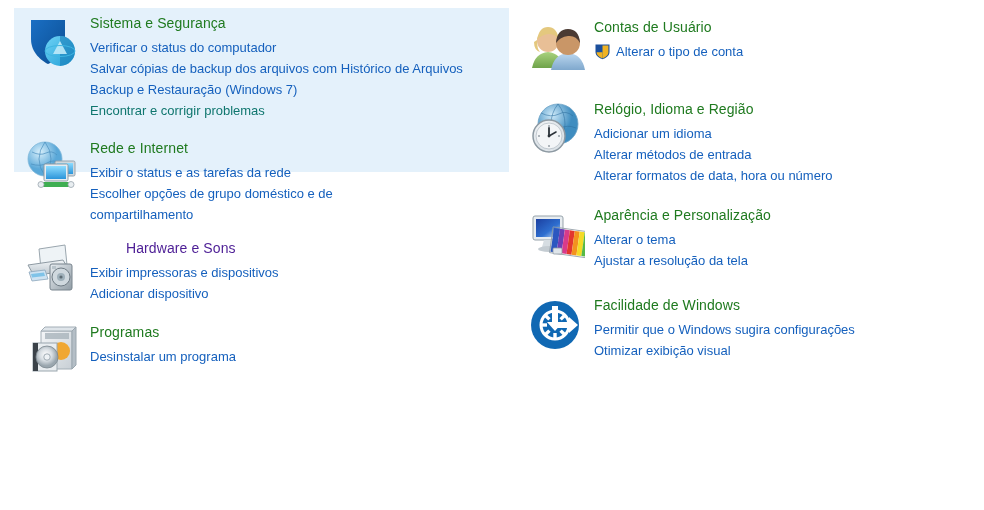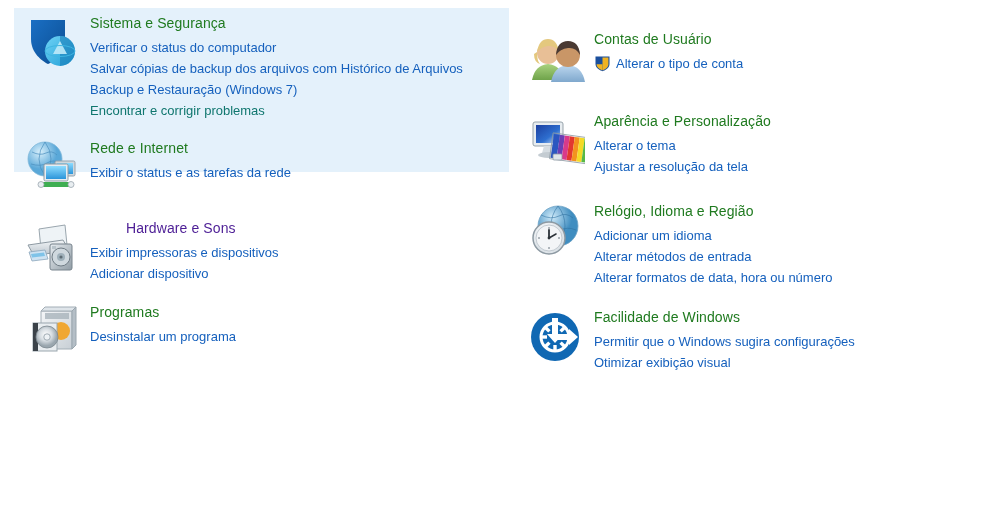--- a/index.html
+++ b/index.html
@@ -41,21 +41,21 @@
     box-sizing: border-box;
   }
   .col-left {
     width: 510px;
     padding-left: 14px;
     padding-top: 8px;
   }
   .col-right {
     width: 474px;
     padding-left: 8px;
-    padding-top: 24px;
+    padding-top: 12px;
   }
   .category {
     position: relative;
     display: flex;
     align-items: flex-start;
     margin-bottom: 4px;
   }
   .cat-icon {
     width: 76px;
     min-width: 76px;
@@ -169,20 +169,21 @@
               <rect x="23" y="27" width="20" height="13" fill="url(#scr1)"></rect>
               <rect x="19" y="43" width="28" height="5" rx="1" fill="#3fae52"></rect>
               <circle cx="18" cy="45.5" r="3" fill="#e9eef1" stroke="#9aa6ae" stroke-width="0.8"></circle>
               <circle cx="48" cy="45.5" r="3" fill="#e9eef1" stroke="#9aa6ae" stroke-width="0.8"></circle>
             </svg>
           </div>
         </div>
         <div class="cat-body">
           <div class="cat-title" style="color: rgb(31, 122, 31);">Rede e Internet</div>
           <div class="cat-link" style="color: rgb(21, 96, 189);">Exibir o status e as tarefas da rede</div>
+          <div class="cat-link" style="max-width: 330px; color: rgb(21, 96, 189);">Escolher opções de grupo doméstico e de compartilhamento</div>
         </div>
       </div>
 
       <div class="category sec-hardware">
         <div class="cat-icon">
           <div class="icon-wrap">
             <svg width="58" height="58" viewBox="0 0 58 58">
               <defs>
                 <linearGradient id="prt" x1="0" y1="0" x2="0" y2="1">
                   <stop offset="0%" stop-color="#f2f5f7"></stop>
@@ -280,58 +281,20 @@
           <div class="cat-link with-shield" style="color: rgb(21, 96, 189);">
             <span class="uac-shield">
               <svg width="17" height="17" viewBox="0 0 17 17">
                 <path d="M1.5 1.5 h14 v7.5 c0 4.5 -5 6.5 -7 7.2 c-2 -0.7 -7 -2.7 -7 -7.2 z" fill="#1b4f9c"></path>
                 <path d="M8.5 2.6 h5.9 v6.6 c0 3.4 -3.7 5.2 -5.9 6 z" fill="#f0b323"></path>
                 <path d="M2.6 9.2 c0 3.4 3.7 5.2 5.9 6 v-6 z" fill="#f0b323"></path>
               </svg>
             </span>
             <span>Alterar o tipo de conta</span>
           </div>
-        </div>
-      </div>
-
-      <div class="category sec-appearance">
-        <div class="cat-icon">
-          <div class="icon-wrap">
-            <svg width="58" height="58" viewBox="0 0 58 58">
-              <defs>
-                <linearGradient id="mscr" x1="0" y1="0" x2="1" y2="1">
-                  <stop offset="0%" stop-color="#1b3fa0"></stop>
-                  <stop offset="60%" stop-color="#2e6fd0"></stop>
-                  <stop offset="100%" stop-color="#cfe3f7"></stop>
-                </linearGradient>
-              </defs>
-              <rect x="6" y="10" width="30" height="24" rx="2" fill="#e7ecf0" stroke="#97a3ab" stroke-width="1"></rect>
-              <rect x="9" y="13" width="24" height="18" fill="url(#mscr)"></rect>
-              <path d="M17 34 h10 l2 7 h-14 z" fill="#d6dde2"></path>
-              <ellipse cx="22" cy="43" rx="11" ry="3" fill="#c4ccd2"></ellipse>
-
-              <g transform="translate(27,22) rotate(8)">
-                <rect x="0" y="0" width="6" height="24" fill="#2b57c0"></rect>
-                <rect x="6" y="0" width="5" height="24" fill="#6c3fb5"></rect>
-                <rect x="11" y="0" width="5" height="24" fill="#d93a8a"></rect>
-                <rect x="16" y="0" width="5" height="24" fill="#e2372f"></rect>
-                <rect x="21" y="0" width="5" height="24" fill="#f3921e"></rect>
-                <rect x="26" y="0" width="5" height="24" fill="#f4da26"></rect>
-                <rect x="31" y="0" width="5" height="24" fill="#57b947"></rect>
-                <rect x="36" y="0" width="4" height="24" fill="#2aa5d8"></rect>
-                <rect x="-1" y="-1" width="42" height="26" fill="none" stroke="#8e9aa3" stroke-width="0.8"></rect>
-              </g>
-              <rect x="26" y="42" width="9" height="6" rx="1" fill="#dfe5ea" stroke="#8e9aa3" stroke-width="0.8"></rect>
-            </svg>
-          </div>
-        </div>
-        <div class="cat-body">
-          <div class="cat-title" style="color: rgb(31, 122, 31);">Aparência e Personalização</div>
-          <div class="cat-link" style="color: rgb(21, 96, 189);">Alterar o tema</div>
-          <div class="cat-link" style="color: rgb(21, 96, 189);">Ajustar a resolução da tela</div>
         </div>
       </div>
 
       <div class="category sec-clock">
         <div class="cat-icon">
           <div class="icon-wrap">
             <svg width="58" height="58" viewBox="0 0 58 58">
               <defs>
                 <radialGradient id="gg2" cx="35%" cy="28%">
                   <stop offset="0%" stop-color="#cfeaf9"></stop>
@@ -356,20 +319,58 @@
               <line x1="22" y1="36" x2="29" y2="32" stroke="#2b3238" stroke-width="1.6" stroke-linecap="round"></line>
               <circle cx="22" cy="36" r="1.4" fill="#2b3238"></circle>
             </svg>
           </div>
         </div>
         <div class="cat-body">
           <div class="cat-title" style="color: rgb(31, 122, 31);">Relógio, Idioma e Região</div>
           <div class="cat-link" style="color: rgb(21, 96, 189);">Adicionar um idioma</div>
           <div class="cat-link" style="color: rgb(21, 96, 189);">Alterar métodos de entrada</div>
           <div class="cat-link" style="color: rgb(21, 96, 189);">Alterar formatos de data, hora ou número</div>
+        </div>
+      </div>
+
+      <div class="category sec-appearance">
+        <div class="cat-icon">
+          <div class="icon-wrap">
+            <svg width="58" height="58" viewBox="0 0 58 58">
+              <defs>
+                <linearGradient id="mscr" x1="0" y1="0" x2="1" y2="1">
+                  <stop offset="0%" stop-color="#1b3fa0"></stop>
+                  <stop offset="60%" stop-color="#2e6fd0"></stop>
+                  <stop offset="100%" stop-color="#cfe3f7"></stop>
+                </linearGradient>
+              </defs>
+              <rect x="6" y="10" width="30" height="24" rx="2" fill="#e7ecf0" stroke="#97a3ab" stroke-width="1"></rect>
+              <rect x="9" y="13" width="24" height="18" fill="url(#mscr)"></rect>
+              <path d="M17 34 h10 l2 7 h-14 z" fill="#d6dde2"></path>
+              <ellipse cx="22" cy="43" rx="11" ry="3" fill="#c4ccd2"></ellipse>
+
+              <g transform="translate(27,22) rotate(8)">
+                <rect x="0" y="0" width="6" height="24" fill="#2b57c0"></rect>
+                <rect x="6" y="0" width="5" height="24" fill="#6c3fb5"></rect>
+                <rect x="11" y="0" width="5" height="24" fill="#d93a8a"></rect>
+                <rect x="16" y="0" width="5" height="24" fill="#e2372f"></rect>
+                <rect x="21" y="0" width="5" height="24" fill="#f3921e"></rect>
+                <rect x="26" y="0" width="5" height="24" fill="#f4da26"></rect>
+                <rect x="31" y="0" width="5" height="24" fill="#57b947"></rect>
+                <rect x="36" y="0" width="4" height="24" fill="#2aa5d8"></rect>
+                <rect x="-1" y="-1" width="42" height="26" fill="none" stroke="#8e9aa3" stroke-width="0.8"></rect>
+              </g>
+              <rect x="26" y="42" width="9" height="6" rx="1" fill="#dfe5ea" stroke="#8e9aa3" stroke-width="0.8"></rect>
+            </svg>
+          </div>
+        </div>
+        <div class="cat-body">
+          <div class="cat-title" style="color: rgb(31, 122, 31);">Aparência e Personalização</div>
+          <div class="cat-link" style="color: rgb(21, 96, 189);">Alterar o tema</div>
+          <div class="cat-link" style="color: rgb(21, 96, 189);">Ajustar a resolução da tela</div>
         </div>
       </div>
 
       <div class="category sec-ease">
         <div class="cat-icon">
           <div class="icon-wrap">
             <svg width="58" height="58" viewBox="0 0 58 58">
               <circle cx="28" cy="29" r="24" fill="#1068b3"></circle>
               <g fill="#ffffff">
                 <path d="M28 12 a17 17 0 0 1 0 0 z"></path>

